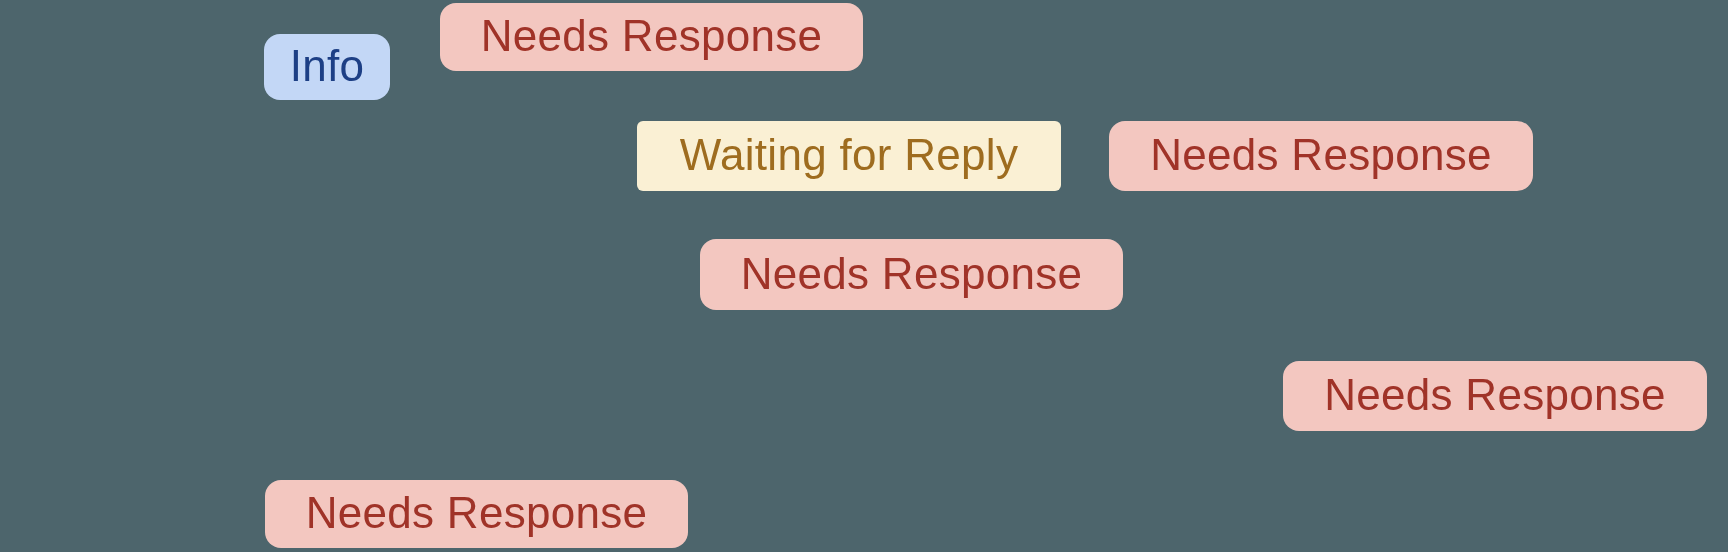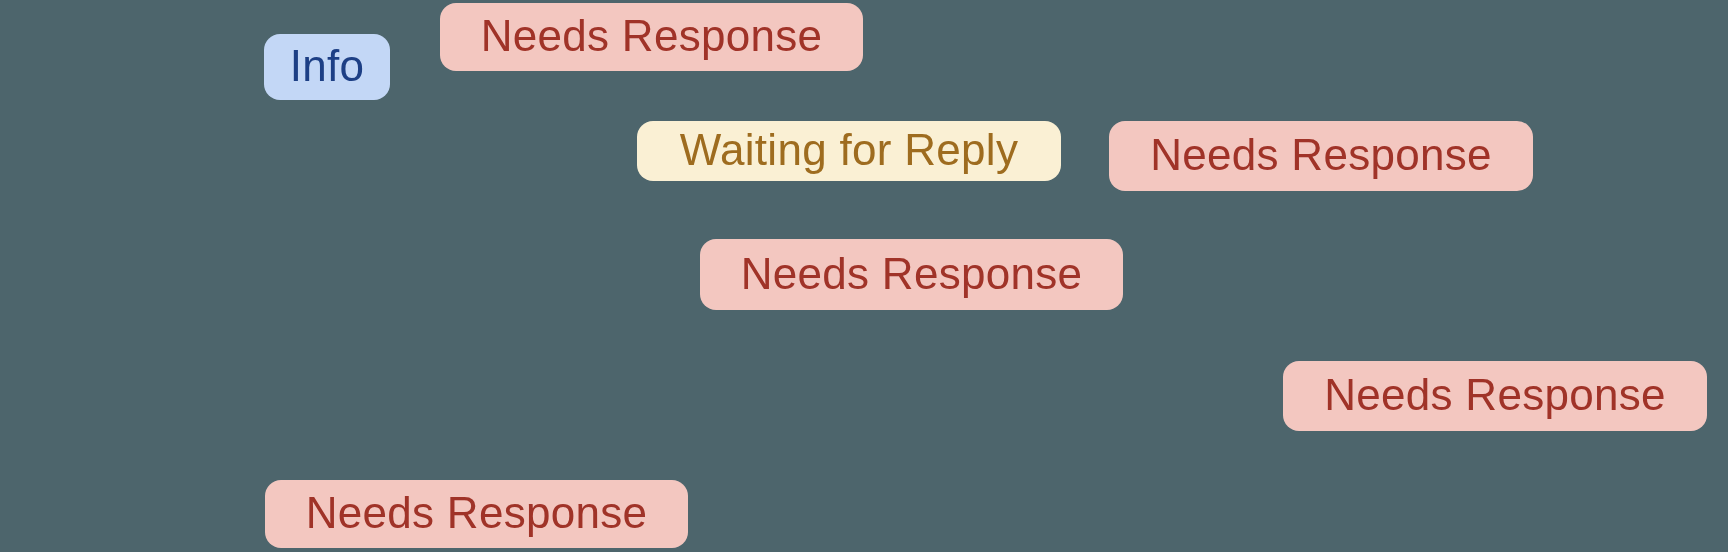--- a/index.html
+++ b/index.html
@@ -37,21 +37,21 @@
 <div class="canvas" id="canvas" style="background: rgb(77, 101, 108); width: 1728px; height: 552px;">
 
     <div class="badge" style="left: 264px; top: 3px; width: 126px; height: 66px; background: rgb(195, 215, 246); color: rgb(29, 63, 133); margin-top: 31px;">
       <span class="badge-label">Info</span>
     </div>
 
     <div class="badge" style="left: 440px; top: 3px; width: 423px; height: 68px; background: rgb(243, 199, 192); color: rgb(160, 51, 40);">
       <span class="badge-label">Needs Response</span>
     </div>
 
-    <div class="badge" style="left: 637px; top: 121px; width: 424px; height: 60px; background: rgb(250, 240, 212); color: rgb(158, 108, 31);">
+    <div class="badge" style="left: 637px; top: 121px; width: 424px; height: 70px; background: rgb(250, 240, 212); color: rgb(158, 108, 31); border-radius: 6px;">
       <span class="badge-label">Waiting for Reply</span>
     </div>
 
     <div class="badge" style="left: 1109px; top: 121px; width: 424px; height: 70px; background: rgb(243, 199, 192); color: rgb(160, 51, 40);">
       <span class="badge-label">Needs Response</span>
     </div>
 
     <div class="badge" style="left: 700px; top: 239px; width: 423px; height: 71px; background: rgb(243, 199, 192); color: rgb(160, 51, 40);">
       <span class="badge-label">Needs Response</span>
     </div>

